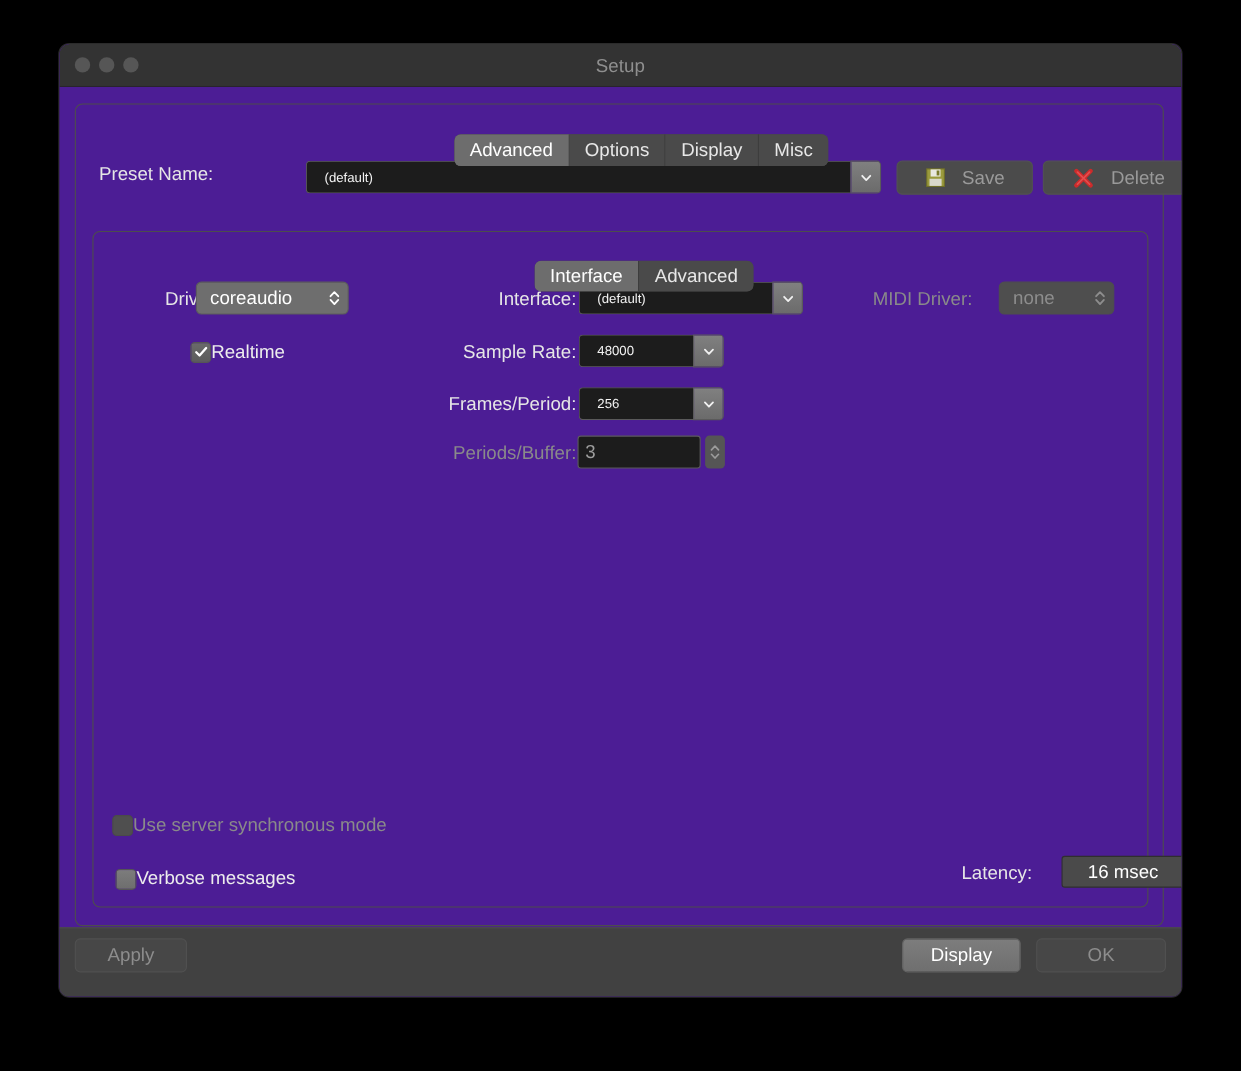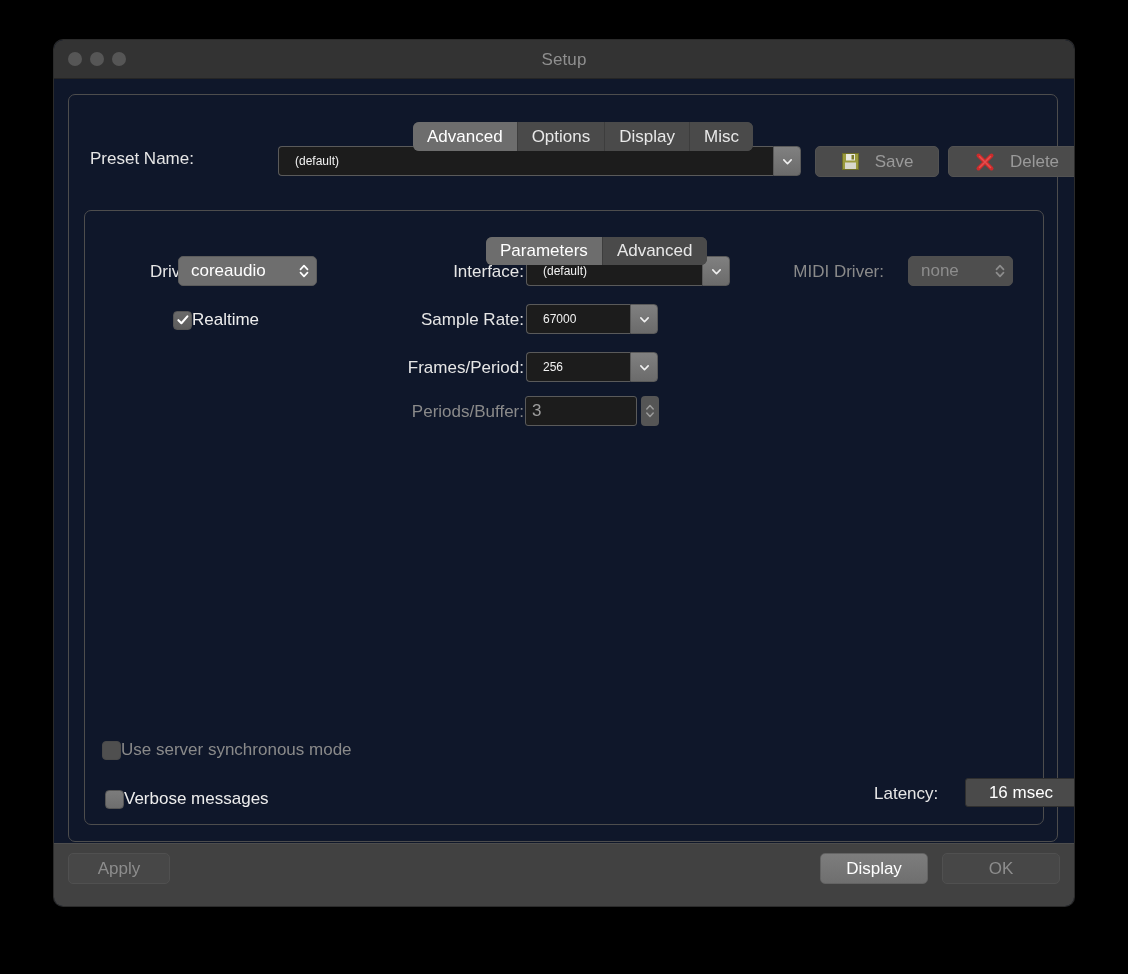--- a/index.html
+++ b/index.html
@@ -14,21 +14,21 @@
     overflow: hidden;
   }
 
   
   #window {
     position: absolute;
     left: 54px;
     top: 40px;
     width: 1020px;
     height: 866px;
-    background: #0f172a;
+    background: #4c1d95;
     border-radius: 9px;
     box-shadow: 0 0 0 1px #2b2b2b;
     overflow: hidden;
   }
 
   
   #titlebar {
     position: relative;
     height: 38px;
     background: #333333;
@@ -402,21 +402,21 @@
         <path d="M3.5 3.5 L16.5 16.5 M16.5 3.5 L3.5 16.5" stroke="#cc2b2b" stroke-width="4" stroke-linecap="round"></path>
         <path d="M4.5 4.5 L15.5 15.5 M15.5 4.5 L4.5 15.5" stroke="#e44d4d" stroke-width="1.6" stroke-linecap="round"></path>
       </svg>
       <span>Delete</span>
     </div>
   </div>
 
   <div id="inner-group"></div>
 
   <div class="tabbar" id="param-tabbar">
-    <div class="tab active">Parameters</div>
+    <div class="tab active">Interface</div>
     <div class="tab">Advanced</div>
   </div>
 
   <div class="row-label" style="left:26px; top:222px; width:120px;">Driver:</div>
   <div class="popup" style="left:124px; top:216px; width:139px;">
     <span>coreaudio</span>
     <svg class="updown" viewBox="0 0 12 18">
       <path d="M2.5 7.3 L6 3.6 L9.5 7.3" fill="none" stroke="#ffffff" stroke-width="1.7" stroke-linecap="round" stroke-linejoin="round"></path>
       <path d="M2.5 10.7 L6 14.4 L9.5 10.7" fill="none" stroke="#ffffff" stroke-width="1.7" stroke-linecap="round" stroke-linejoin="round"></path>
     </svg>
@@ -445,21 +445,21 @@
     <div class="cbox">
       <svg width="14" height="14" viewBox="0 0 14 14">
         <path d="M2.4 7.2 L5.4 10.2 L11.4 3.4" fill="none" stroke="#ffffff" stroke-width="2.1" stroke-linecap="round" stroke-linejoin="round"></path>
       </svg>
     </div>
     <span>Realtime</span>
   </div>
 
   <div class="row-label" style="left:265px; top:270px; width:205px;">Sample Rate:</div>
   <div class="combo" style="left:472px; top:264px; width:132px;">
-    <div class="field">67000</div>
+    <div class="field">48000</div>
     <div class="chev">
       <svg class="chev-glyph" viewBox="0 0 12 12">
         <path d="M2 4.2 L6 8.4 L10 4.2" fill="none" stroke="#f0f0f0" stroke-width="1.8" stroke-linecap="round" stroke-linejoin="round"></path>
       </svg>
     </div>
   </div>
 
   <div class="row-label" style="left:250px; top:318px; width:220px;">Frames/Period:</div>
   <div class="combo" style="left:472px; top:312px; width:132px;">
     <div class="field">256</div>

